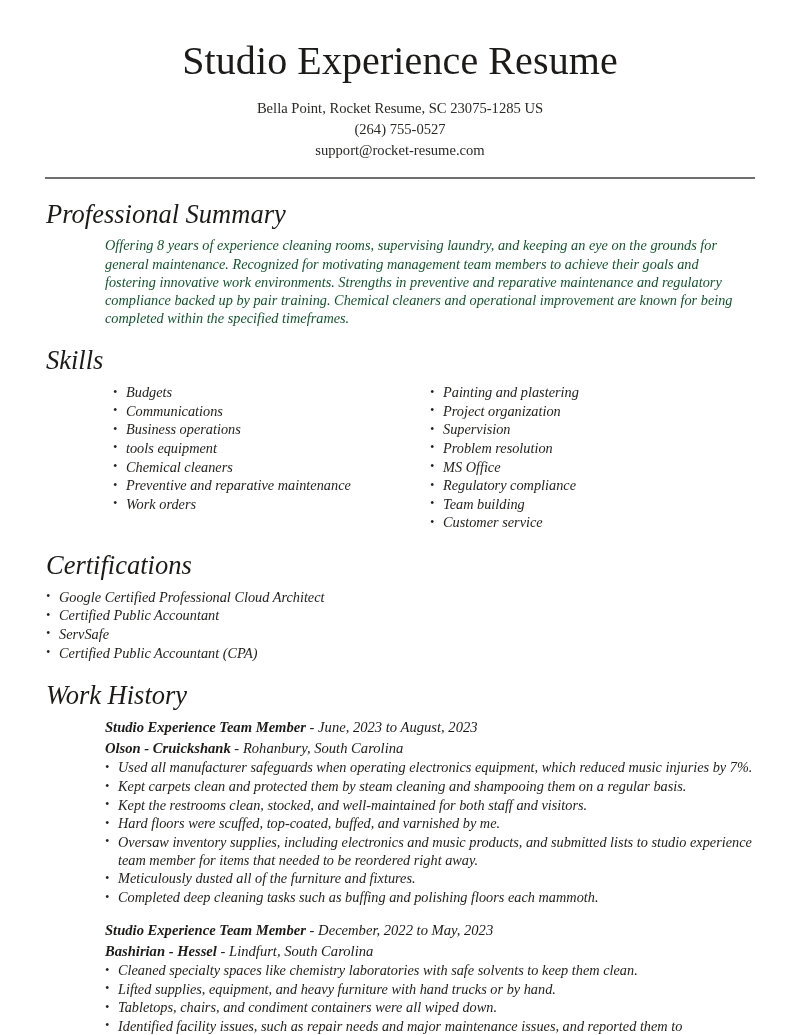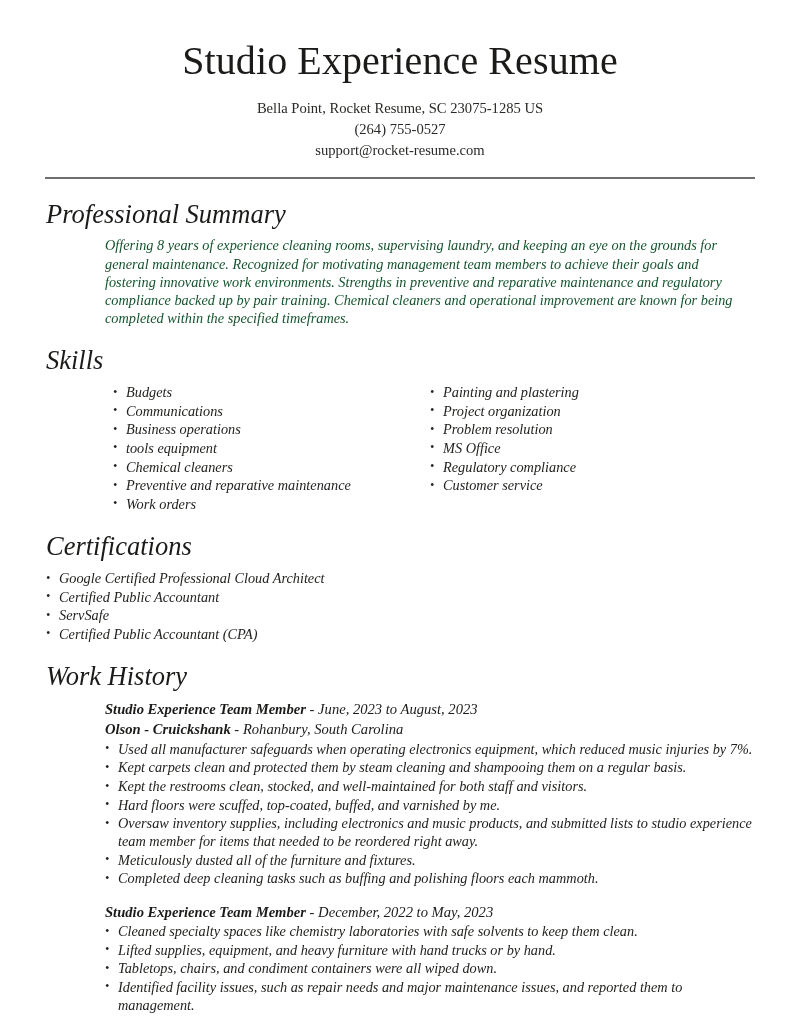--- a/index.html
+++ b/index.html
@@ -164,23 +164,25 @@
           <li>Communications</li>
           <li>Business operations</li>
           <li>tools equipment</li>
           <li>Chemical cleaners</li>
           <li>Preventive and reparative maintenance</li>
           <li>Work orders</li>
         </ul>
       <ul class="bullets skills-col right" id="skills-right">
           <li>Painting and plastering</li>
           <li>Project organization</li>
+          <li>Supervision</li>
           <li>Problem resolution</li>
           <li>MS Office</li>
           <li>Regulatory compliance</li>
+          <li>Team building</li>
           <li>Customer service</li>
         </ul>
     </div>
   </div>
 
   <div class="section" id="section-certifications">
     <h2 class="section-title">Certifications</h2>
     <ul class="bullets certs-wrap" id="certs-list">
         <li>Google Certified Professional Cloud Architect</li>
         <li>Certified Public Accountant</li>
@@ -200,20 +202,21 @@
             <li>Kept carpets clean and protected them by steam cleaning and shampooing them on a regular basis.</li>
             <li>Kept the restrooms clean, stocked, and well-maintained for both staff and visitors.</li>
             <li>Hard floors were scuffed, top-coated, buffed, and varnished by me.</li>
             <li>Oversaw inventory supplies, including electronics and music products, and submitted lists to studio experience team member for items that needed to be reordered right away.</li>
             <li>Meticulously dusted all of the furniture and fixtures.</li>
             <li>Completed deep cleaning tasks such as buffing and polishing floors each mammoth.</li>
           </ul>
         </div>
         <div class="job">
           <div class="job-headline"><span class="strong">Studio Experience Team Member</span><span> - </span><span>December, 2022 to May, 2023</span></div>
+          <div class="job-headline"><span class="strong">Bashirian - Hessel</span><span> - </span><span>Lindfurt, South Carolina</span></div>
           <ul class="bullets job-bullets">
             <li>Cleaned specialty spaces like chemistry laboratories with safe solvents to keep them clean.</li>
             <li>Lifted supplies, equipment, and heavy furniture with hand trucks or by hand.</li>
             <li>Tabletops, chairs, and condiment containers were all wiped down.</li>
             <li>Identified facility issues, such as repair needs and major maintenance issues, and reported them to management.</li>
           </ul>
         </div>
       </div>
   </div>
 

